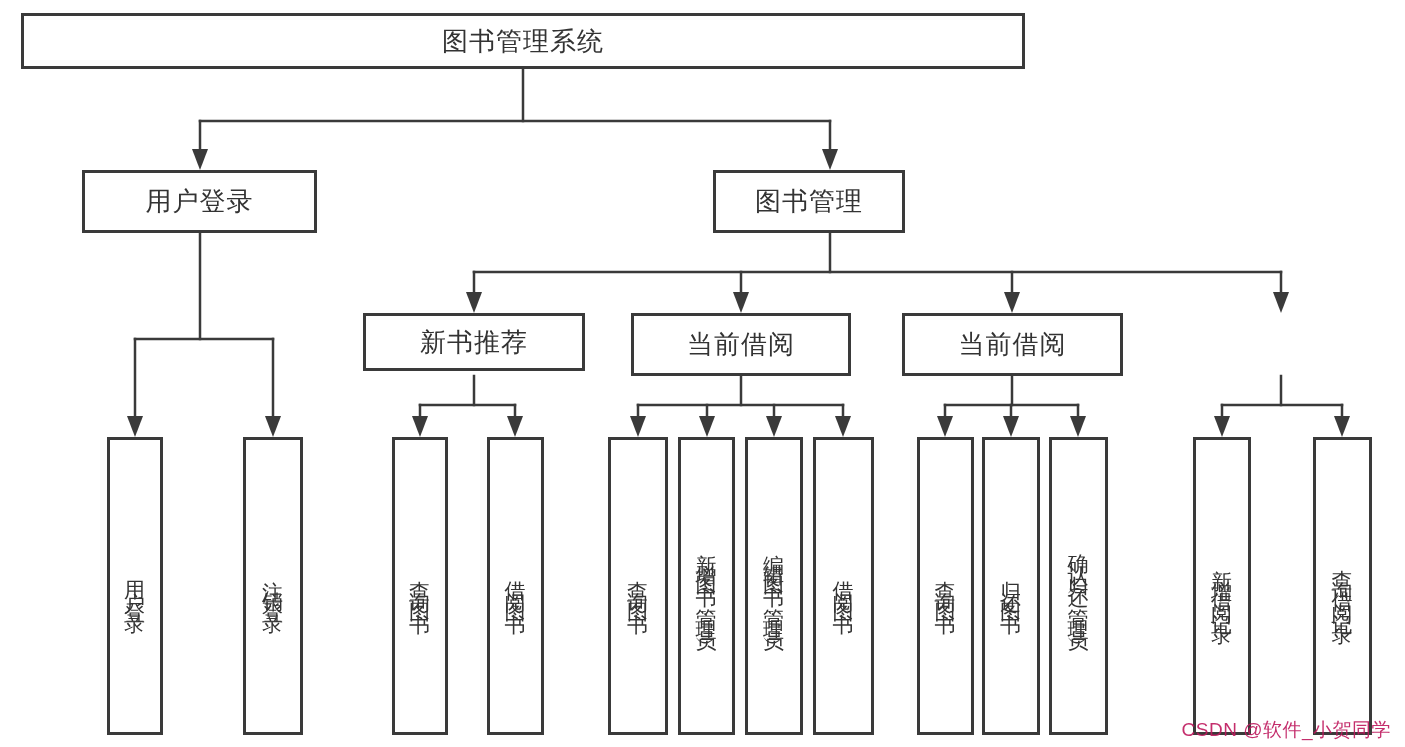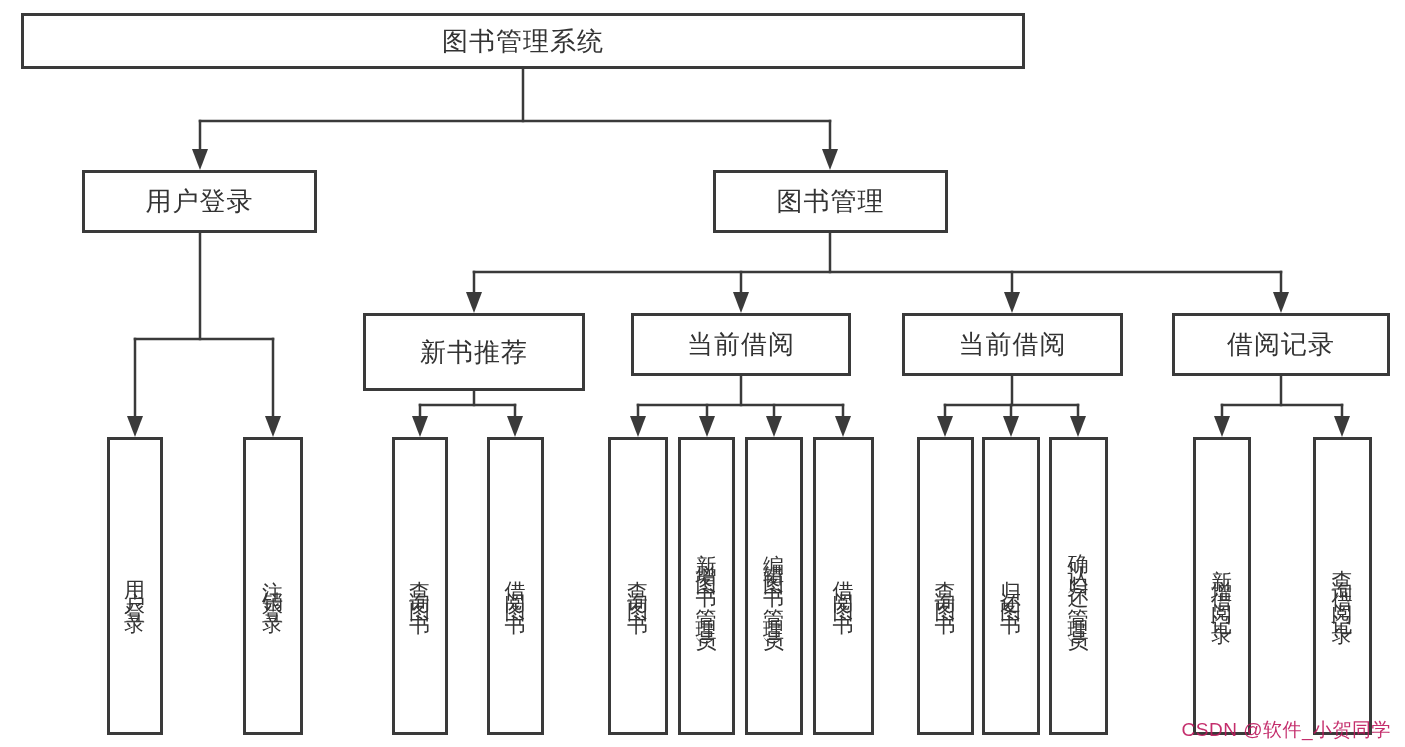--- a/index.html
+++ b/index.html
@@ -123,35 +123,32 @@
     </g>
   </svg>
 
   <div class="node hnode" style="left:21px;top:13px;width:1004px;height:56px">
     <span>图书管理系统</span>
   </div>
 
   <div class="node hnode" style="left:82px;top:170px;width:235px;height:63px">
     <span>用户登录</span>
   </div>
-  <div class="node hnode" style="left:713px;top:170px;width:235px;height:63px">
+  <div class="node hnode" style="left:713px;top:170px;width:192px;height:63px">
     <span>图书管理</span>
   </div>
 
-  <div class="node hnode" style="left:363px;top:313px;width:222px;height:78px">
+  <div class="node hnode" style="left:363px;top:313px;width:222px;height:58px">
     <span>新书推荐</span>
   </div>
   <div class="node hnode" style="left:631px;top:313px;width:220px;height:63px">
     <span>当前借阅</span>
   </div>
   <div class="node hnode" style="left:902px;top:313px;width:221px;height:63px">
     <span>当前借阅</span>
-  </div>
-  <div class="node hnode" style="left:1172px;top:313px;width:218px;height:63px">
-    <span>借阅记录</span>
   </div>
 
   <div class="node vnode" style="left:107px;top:437px;width:56px;height:298px">
     <span>用户登录</span>
   </div>
   <div class="node vnode" style="left:243px;top:437px;width:60px;height:298px">
     <span>注销登录</span>
   </div>
 
   <div class="node vnode" style="left:392px;top:437px;width:56px;height:298px">

